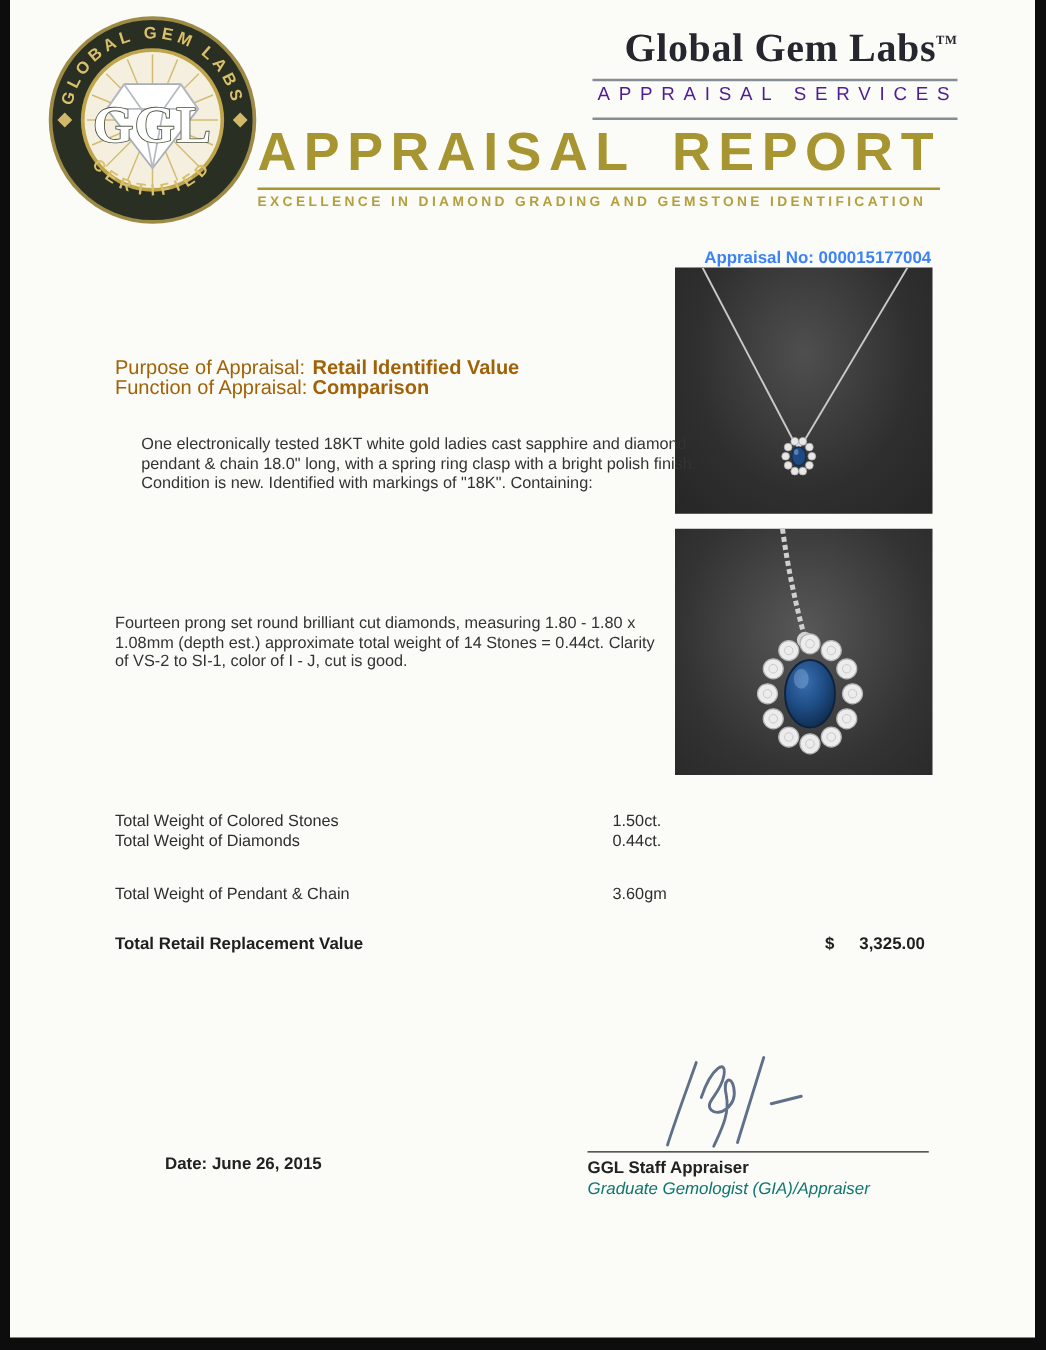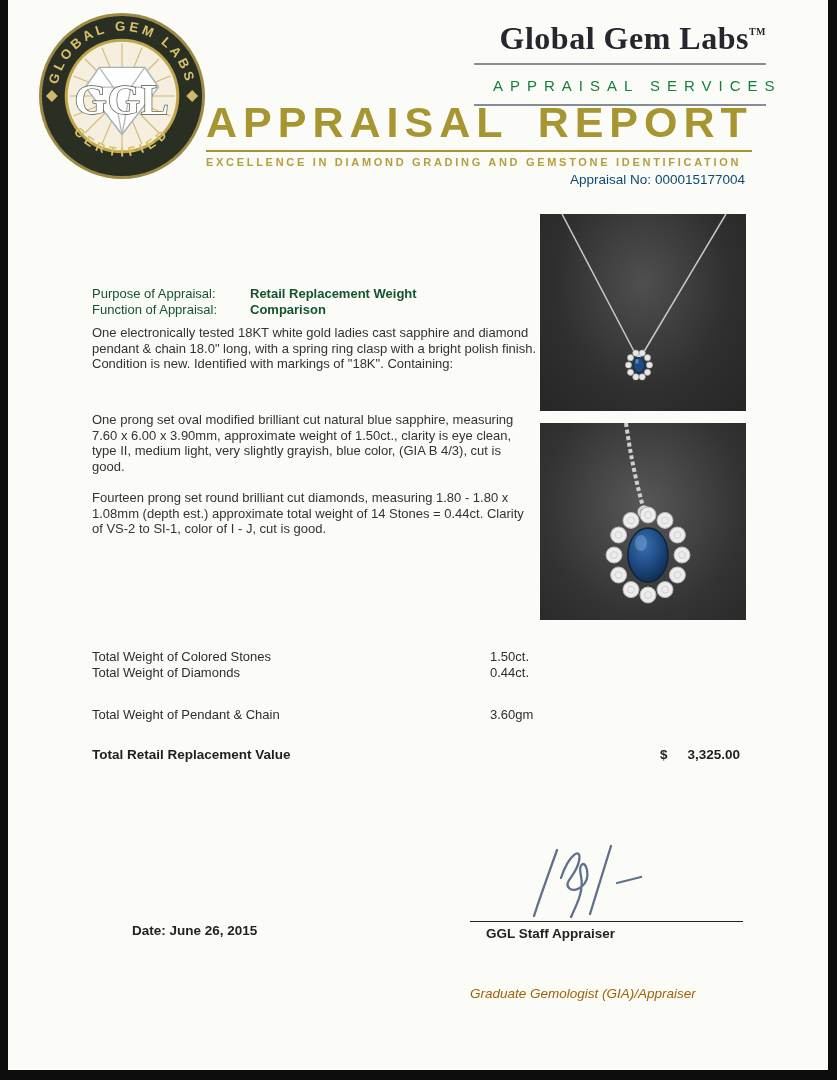--- a/index.html
+++ b/index.html
@@ -17,60 +17,60 @@
   
   .logo-wrap { position:absolute; left:30px; top:12px; width:168px; height:168px; }
   .brand { position:absolute; right:62px; top:20px; width:292px; text-align:right; }
   .brand-name {
     font-family:"Liberation Serif", serif; font-weight:600;
     font-size:32px; color:#26262e; letter-spacing:0.5px; white-space:nowrap;
   }
   .brand-name sup { font-size:10px; font-weight:700; vertical-align:14px; }
   .brand-rule { border-top:2px solid #878d95; margin-top:6px; }
   .brand-sub {
-    font-size:15px; letter-spacing:7px; color:#15803d; font-weight:500;
-    padding:12px 0 4px 4px; white-space:nowrap;margin-left:15px;
+    font-size:15px; letter-spacing:7px; color:#4c1d95; font-weight:500;
+    padding:2px 0 4px 4px; white-space:nowrap;
   }
   .title-block { position:absolute; left:198px; top:98px; width:546px; }
   .report-title {
     font-size:43px; font-weight:800; letter-spacing:6px; word-spacing:12px;
     color:#a69531; white-space:nowrap;
   }
   .title-rule { border-top:2px solid #a69531; margin-top:3px; }
   .tagline {
     margin-top:4px; font-size:11px; font-weight:700; letter-spacing:2.7px;
     color:#b3a03d; white-space:nowrap;
   }
   .appraisal-no {
-    position:absolute; right:83px; top:172px;
-    font-size:13.5px; font-weight:400; color:#0c4a6e;
+    position:absolute; right:83px; top:198px;
+    font-size:13.5px; font-weight:700; color:#3b82f6;
   }
   
   .photo { position:absolute; left:532px; width:206px; height:197px; overflow:hidden; }
   .photo1 { top:214px; background:radial-gradient(ellipse at 50% 35%, #4f4f4f 0%, #2f2f2f 60%, #262626 100%); }
   .photo2 { top:423px; background:radial-gradient(ellipse at 50% 42%, #585858 0%, #333 68%, #2a2a2a 100%); }
   
-  .kv-row { position:absolute; left:84px; display:flex; font-size:13px; color:#14532d; }
+  .kv-row { position:absolute; left:84px; display:flex; font-size:16px; color:#a16207; }
   .kv-row .kv-label { width:158px; }
   .kv-row .kv-value { font-weight:700; }
   .para {
     position:absolute; left:84px; width:445px;
     font-size:13px; line-height:15.6px; color:#333;
   }
   
   .tot-row { position:absolute; left:84px; right:88px; font-size:13px; color:#2e2e2e; }
   .tot-row .tot-value { position:absolute; left:398px; }
   .grand-row { position:absolute; left:84px; right:88px; font-size:13.5px; font-weight:700; color:#1f1f1f; }
   .grand-row .currency { position:absolute; left:568px; }
   .grand-row .amount { position:absolute; right:0; }
   
   .sig-img { position:absolute; left:515px; top:838px; }
   .sig-rule { position:absolute; left:462px; top:921px; width:273px; border-top:1.5px solid #222; }
-  .sig-title { position:absolute; left:462px; top:926px; font-size:13.5px; font-weight:700; color:#222;margin-left:16px; }
-  .sig-cred { position:absolute; left:462px; top:943px; font-size:13.5px; font-style:italic; color:#a16207;margin-top:43px; }
+  .sig-title { position:absolute; left:462px; top:926px; font-size:13.5px; font-weight:700; color:#222; }
+  .sig-cred { position:absolute; left:462px; top:943px; font-size:13.5px; font-style:italic; color:#0f766e; }
   .date-line { position:absolute; left:84px; top:923px; font-size:13.5px; font-weight:700; color:#222;padding-left:40px; }
   
   .footer { position:absolute; left:0; right:0; bottom:6px; height:14px; font-size:10px; font-weight:700; color:#3f3f3f; }
   .footer .phone { position:absolute; left:14px; letter-spacing:2px; }
   .footer .address { position:absolute; left:144px; letter-spacing:1.4px; }
   .footer .website { position:absolute; right:8px; letter-spacing:2.2px; }
 </style>
 </head>
 <body>
 
@@ -199,29 +199,28 @@
           <stop offset="100%" stop-color="#0e2947"></stop>
         </radialGradient>
       </defs>
       <ellipse cx="108" cy="132" rx="20" ry="27" fill="url(#sapph)" stroke="#0c2440" stroke-width="1.5"></ellipse>
       <ellipse cx="101" cy="120" rx="6" ry="8" fill="#9cc0e8" opacity="0.35"></ellipse>
     </svg>
   </div>
 
   <div class="kv-row" style="top:286px;">
     <span class="kv-label">Purpose of Appraisal:</span>
-    <span class="kv-value">Retail Replacement Weight</span>
+    <span class="kv-value">Retail Identified Value</span>
   </div>
   <div class="kv-row" style="top:302px;">
     <span class="kv-label">Function of Appraisal:</span>
     <span class="kv-value">Comparison</span>
   </div>
 
-  <div class="para" style="top:325px;">One electronically tested 18KT white gold ladies cast sapphire and diamond pendant &amp; chain 18.0" long,  with a spring ring clasp with a bright polish finish. Condition is new.  Identified with markings of "18K".  Containing:</div>
-  <div class="para" style="top:412px;">One prong set oval modified brilliant cut natural blue sapphire, measuring 7.60 x 6.00 x 3.90mm, approximate weight of 1.50ct., clarity is eye clean, type II, medium light, very slightly grayish, blue color, (GIA B 4/3), cut is good.</div>
+  <div class="para" style="top:347px;margin-left:21px;">One electronically tested 18KT white gold ladies cast sapphire and diamond pendant &amp; chain 18.0" long,  with a spring ring clasp with a bright polish finish. Condition is new.  Identified with markings of "18K".  Containing:</div>
   <div class="para" style="top:490px;">Fourteen prong set round brilliant cut diamonds, measuring 1.80 - 1.80 x 1.08mm (depth est.) approximate total weight of 14 Stones = 0.44ct. Clarity of VS-2 to SI-1, color of I - J, cut is good.</div>
 
   <div class="tot-row" style="top:649px;">
     <span>Total Weight of Colored Stones</span>
     <span class="tot-value">1.50ct.</span>
   </div>
   <div class="tot-row" style="top:665px;">
     <span>Total Weight of Diamonds</span>
     <span class="tot-value">0.44ct.</span>
   </div>

